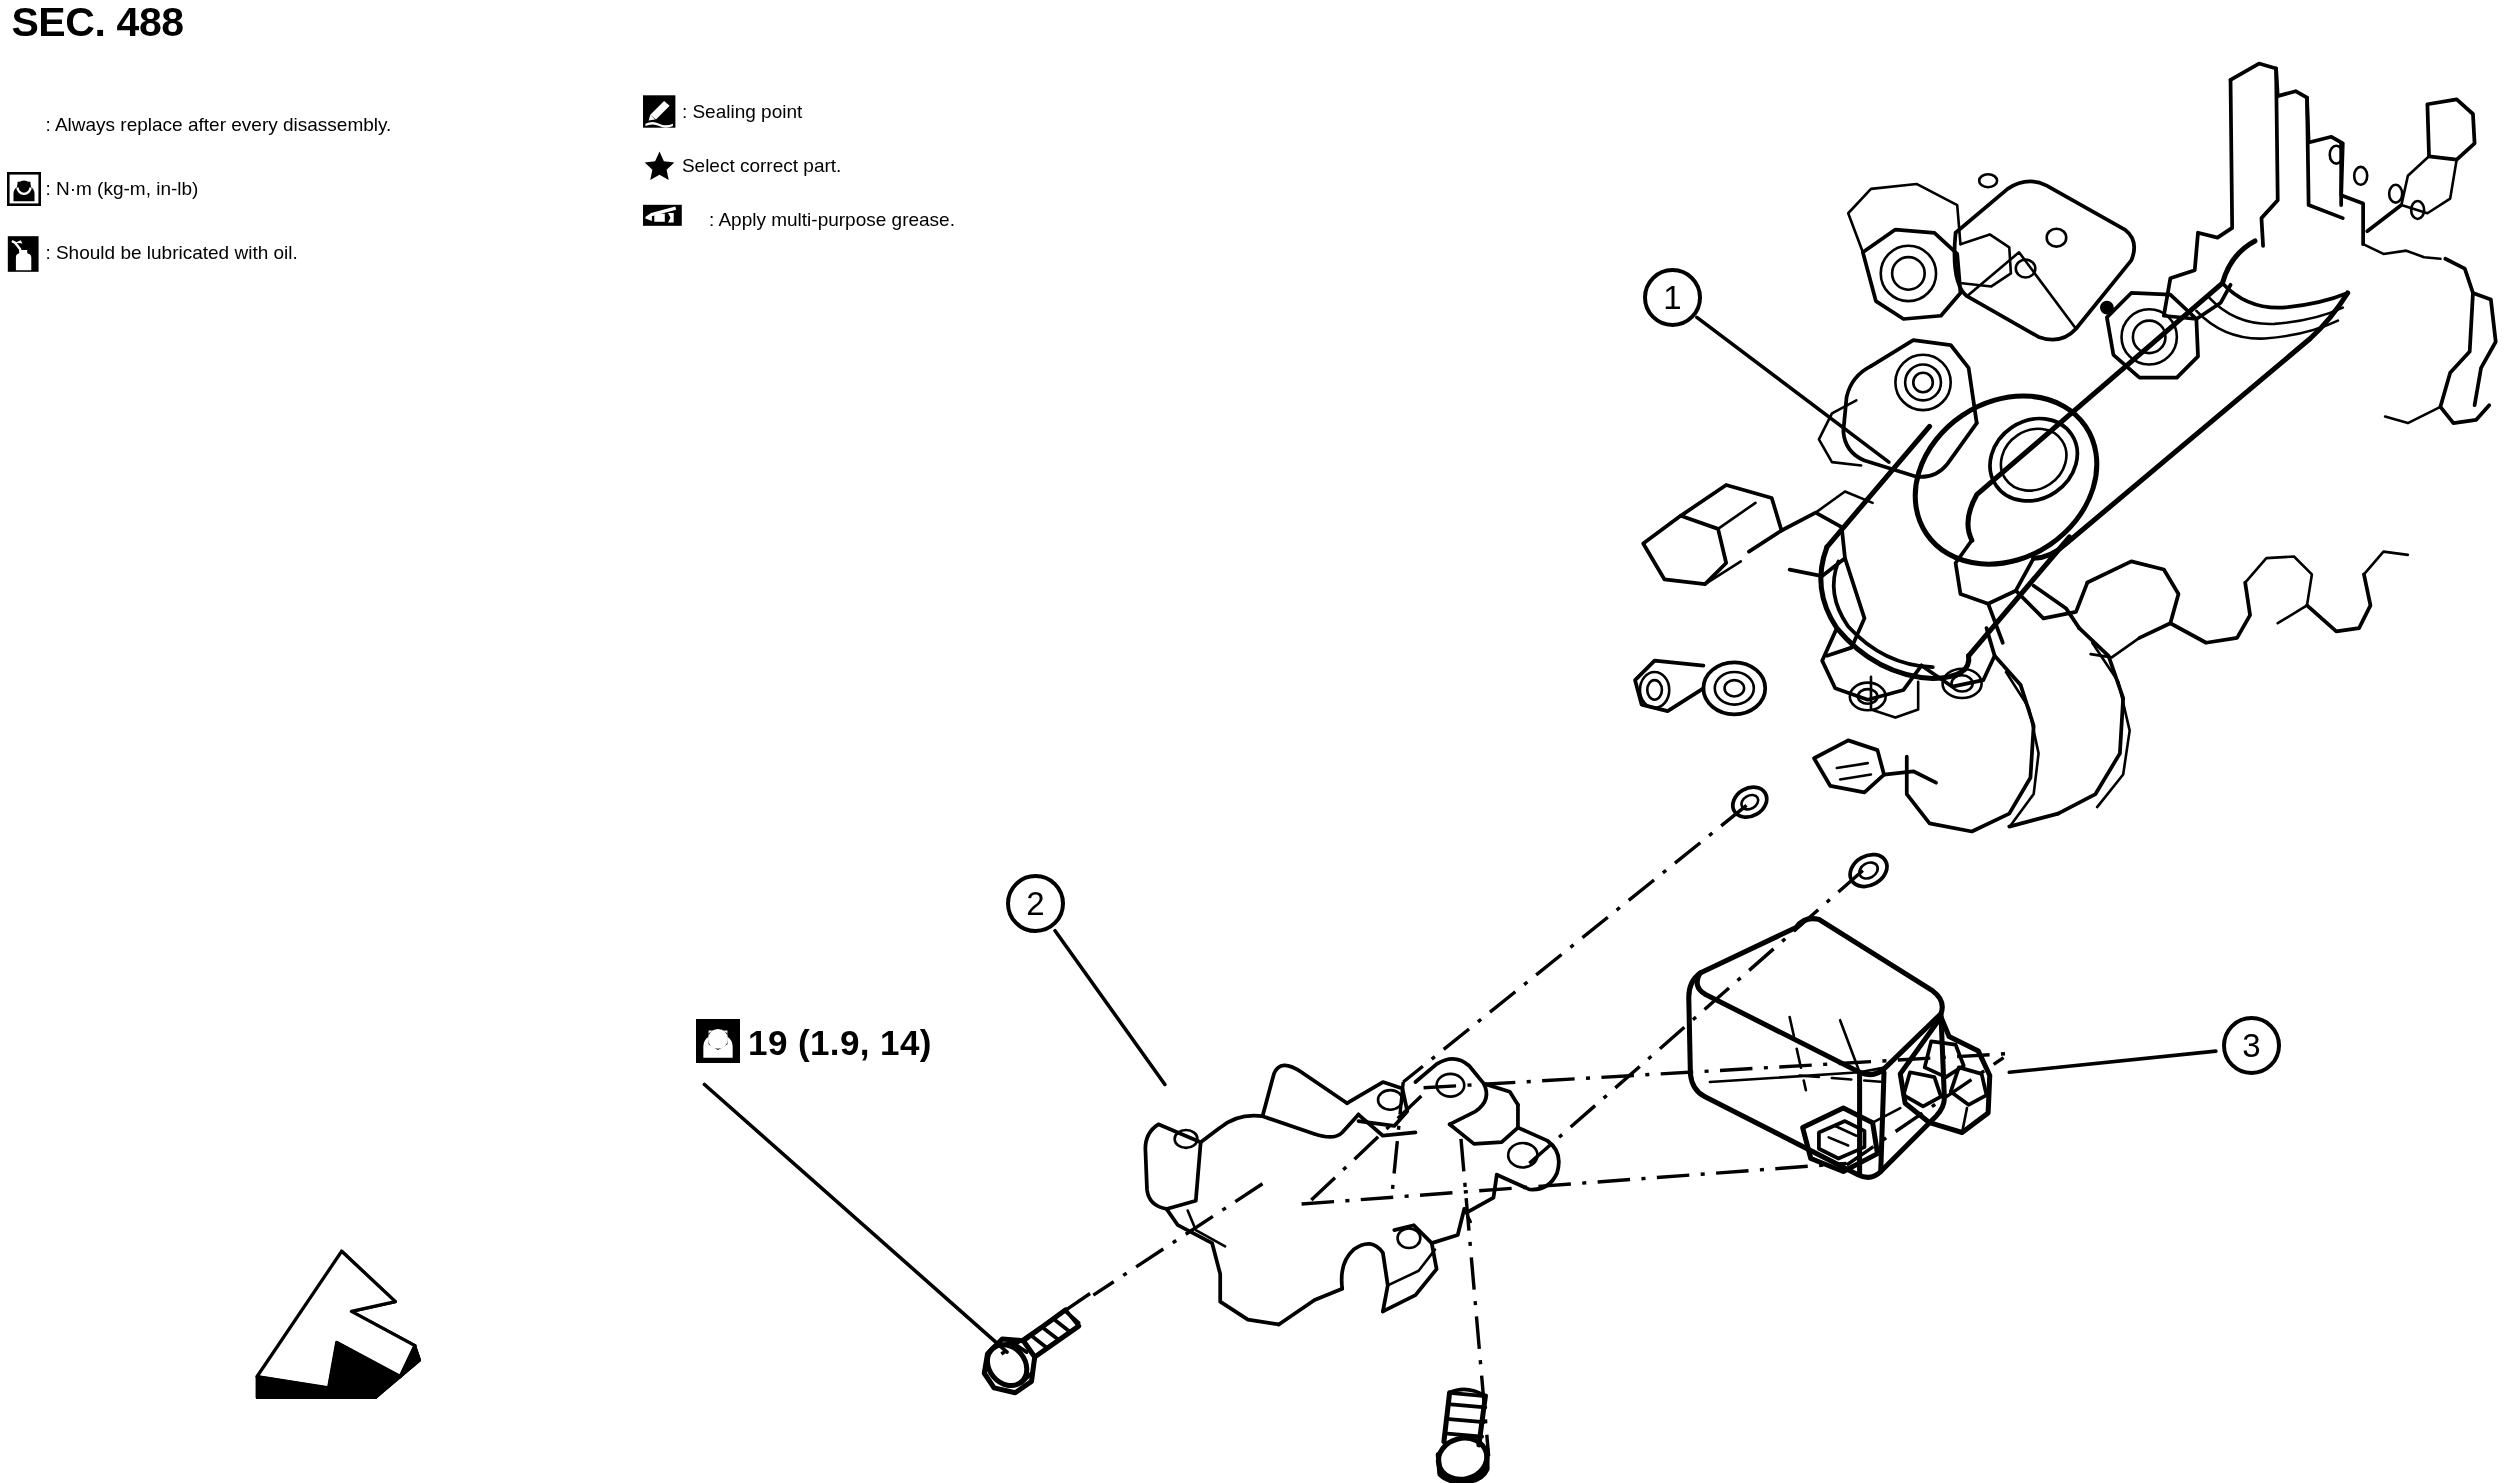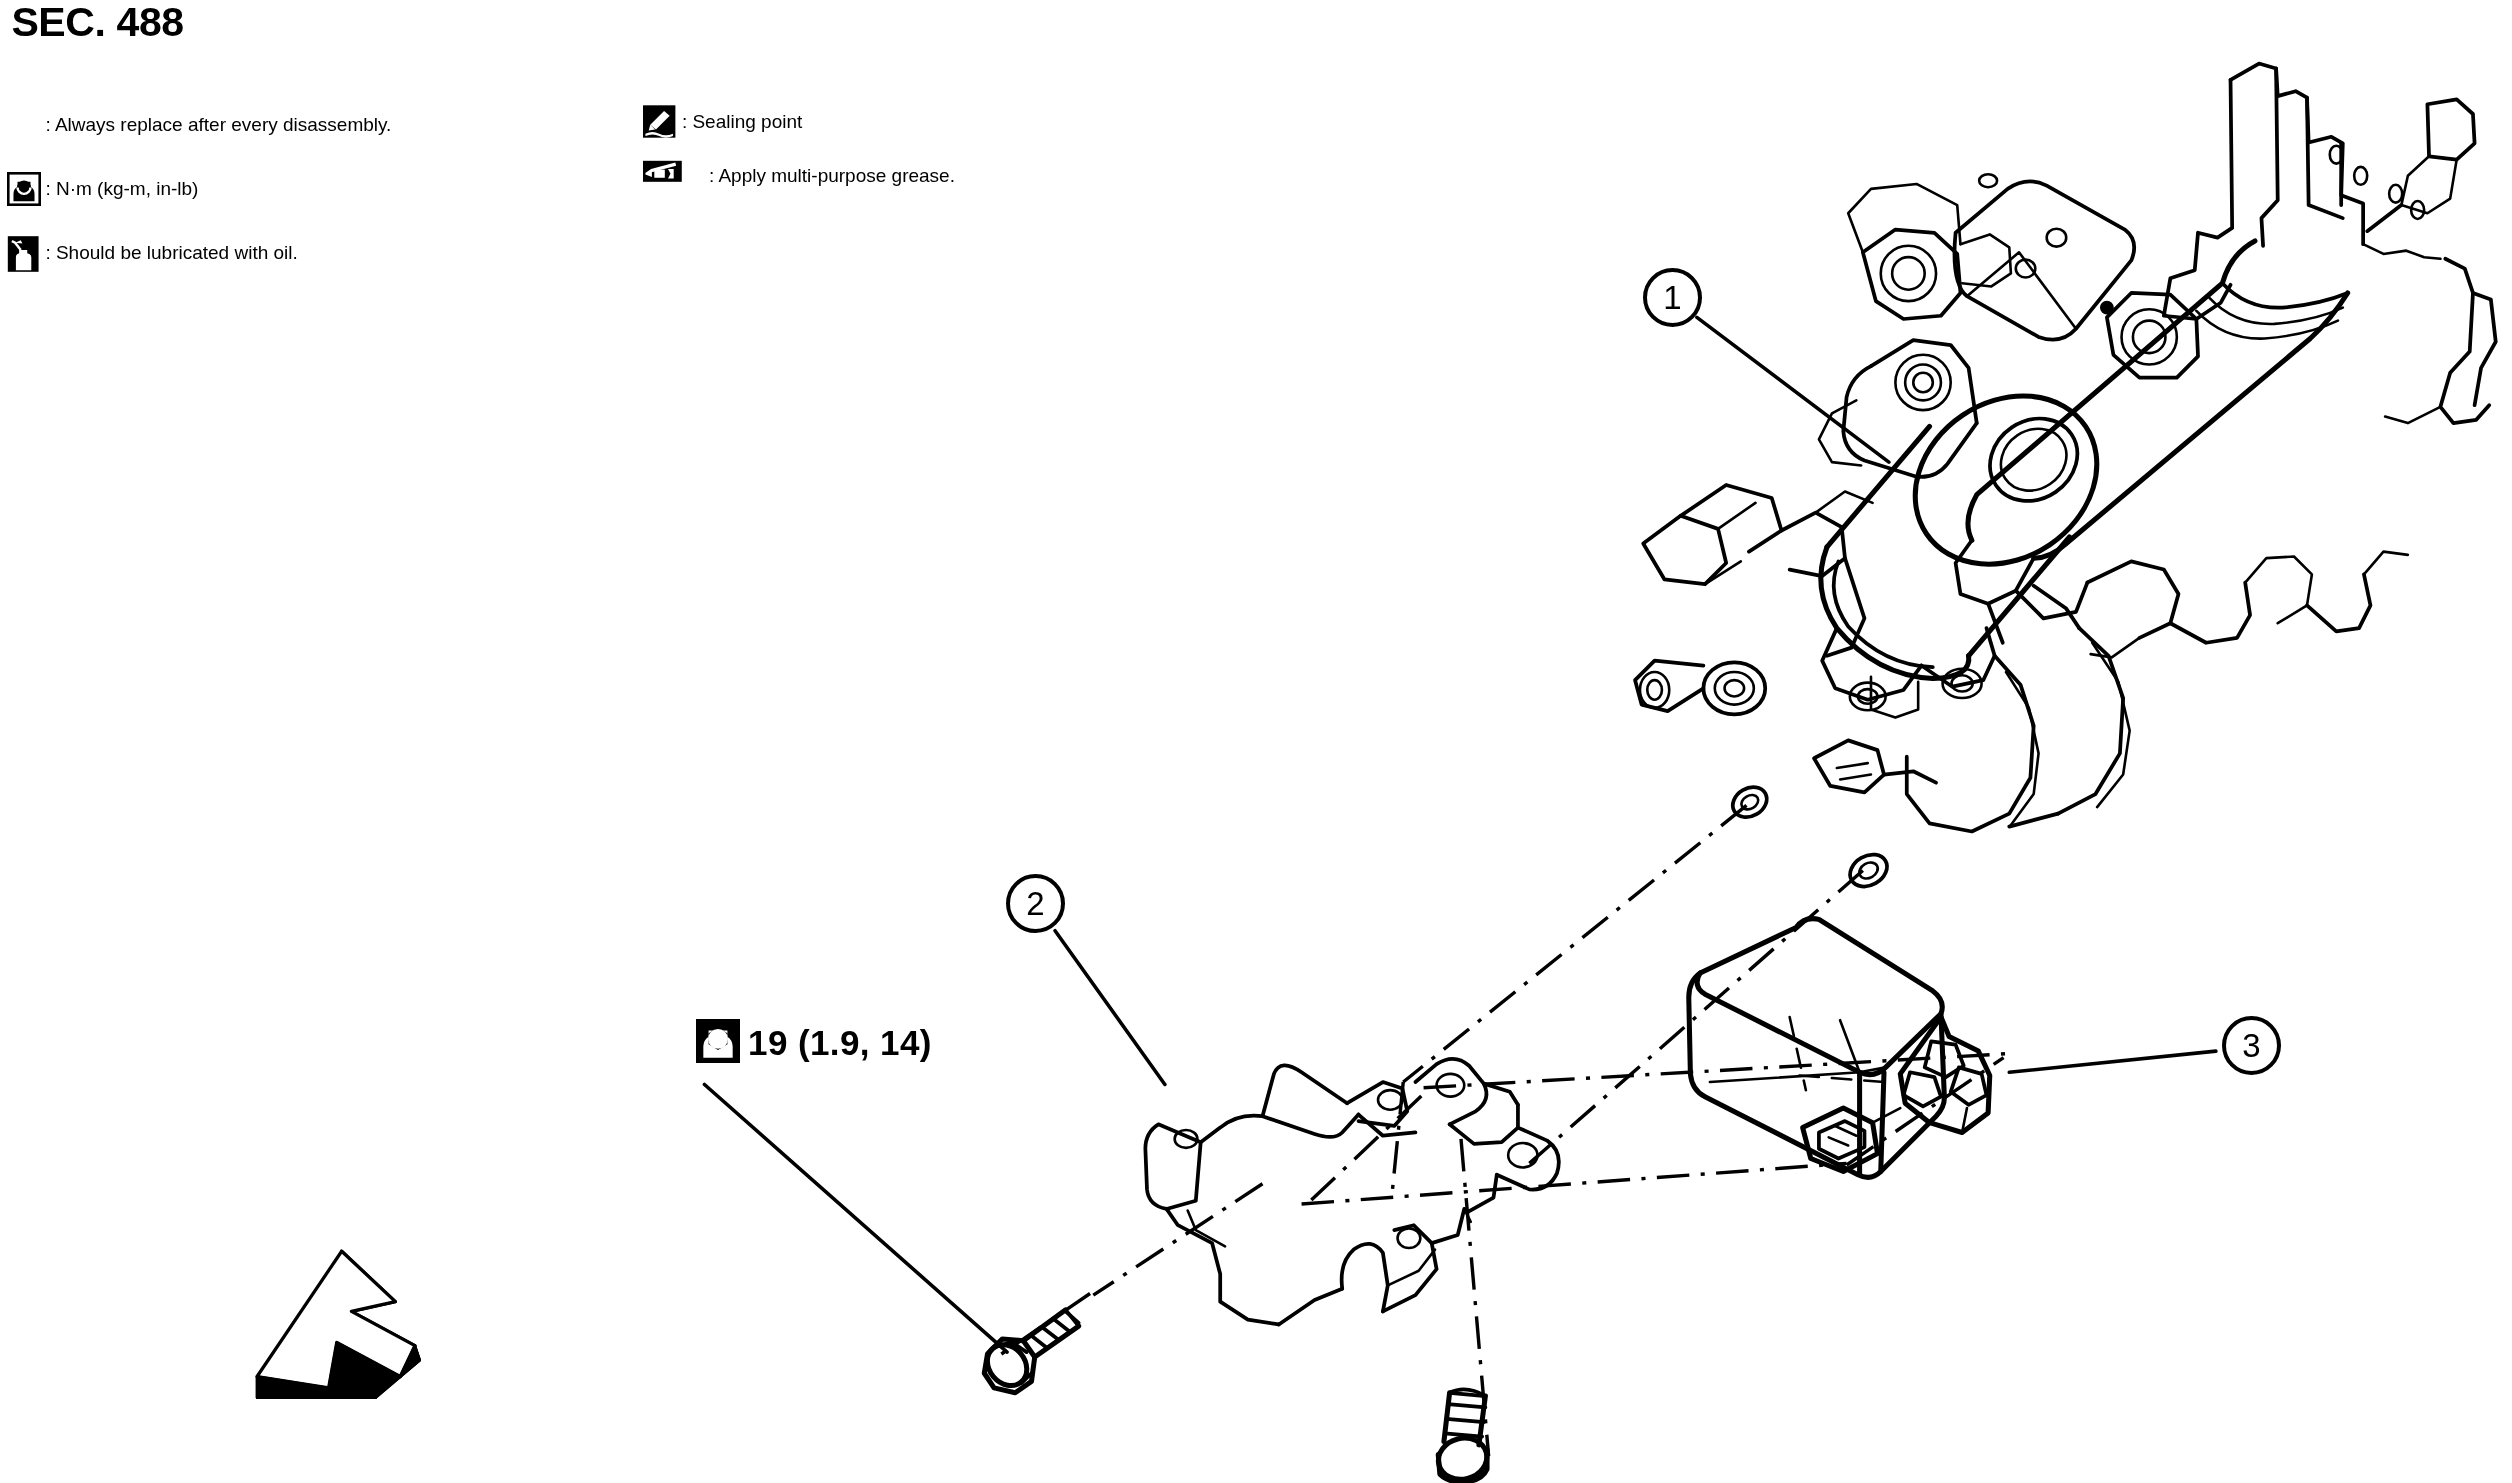--- a/index.html
+++ b/index.html
@@ -16,21 +16,21 @@
   
   #sec-title{
     position:absolute;left:11.4px;top:1.6px;
     font-size:41px;font-weight:bold;letter-spacing:-0.4px;
     line-height:1.0;white-space:nowrap;
   }
 
   
   .legend-col{position:absolute;}
   #legend-left{left:6.5px;top:109px;width:618px;}
-  #legend-right{left:643px;top:106px;width:618px;}
+  #legend-right{left:643px;top:96px;width:618px;}
 
   .legend-row{
     display:flex;align-items:center;
     height:31px;white-space:nowrap;
   }
   #legend-left .legend-row{margin-bottom:33px;}
   #legend-right .legend-row{margin-bottom:23px;}
 
   .legend-ico{
     flex:0 0 auto;width:34px;height:34px;
@@ -135,20 +135,28 @@
         <svg width="34" height="33" viewBox="0 0 42 40">
           <rect x="0" y="0" width="40" height="40" fill="#000"></rect>
           <path d="M9 24 L26 7 L33 13 L16 30 Z" fill="#fff"></path>
           <path d="M9 24 L7 31 L15 30 Z" fill="#fff"></path>
           <path d="M3 35 Q12 31 20 35 Q28 39 37 35 L37 38 Q28 42 20 38 Q12 34 3 38 Z" fill="#fff"></path>
         </svg>
       </span>
       <span class="legend-text">: Sealing point</span>
     </div>
 
+    <div class="legend-row">
+      <span class="legend-ico">
+        <svg width="33" height="33" viewBox="0 0 40 40">
+          <path d="M20 3 L25.3 14.8 L38 16.3 L28.6 25 L31.2 37.6 L20 31.2 L8.8 37.6 L11.4 25 L2 16.3 L14.7 14.8 Z" fill="#000"></path>
+        </svg>
+      </span>
+      <span class="legend-text">Select correct part.</span>
+    </div>
 
     <div class="legend-row" style="margin-top:14.6px;gap:19px;">
       <span class="legend-ico" style="width:42px;">
         <svg width="42" height="23" viewBox="0 0 52 28">
           <rect x="0" y="2" width="48" height="26" fill="#000"></rect>
           <path d="M3 17 L10 12 L40 4 L41 8 L12 16 Z" fill="#fff"></path>
           <path d="M3 17 L11 13 L11 22 L3 19 Z" fill="#fff"></path>
           <rect x="14" y="13" width="13" height="10" fill="#fff"></rect>
           <path d="M31 12 L38 12 L38 24 L31 24 L34 18 Z" fill="#fff"></path>
         </svg>

